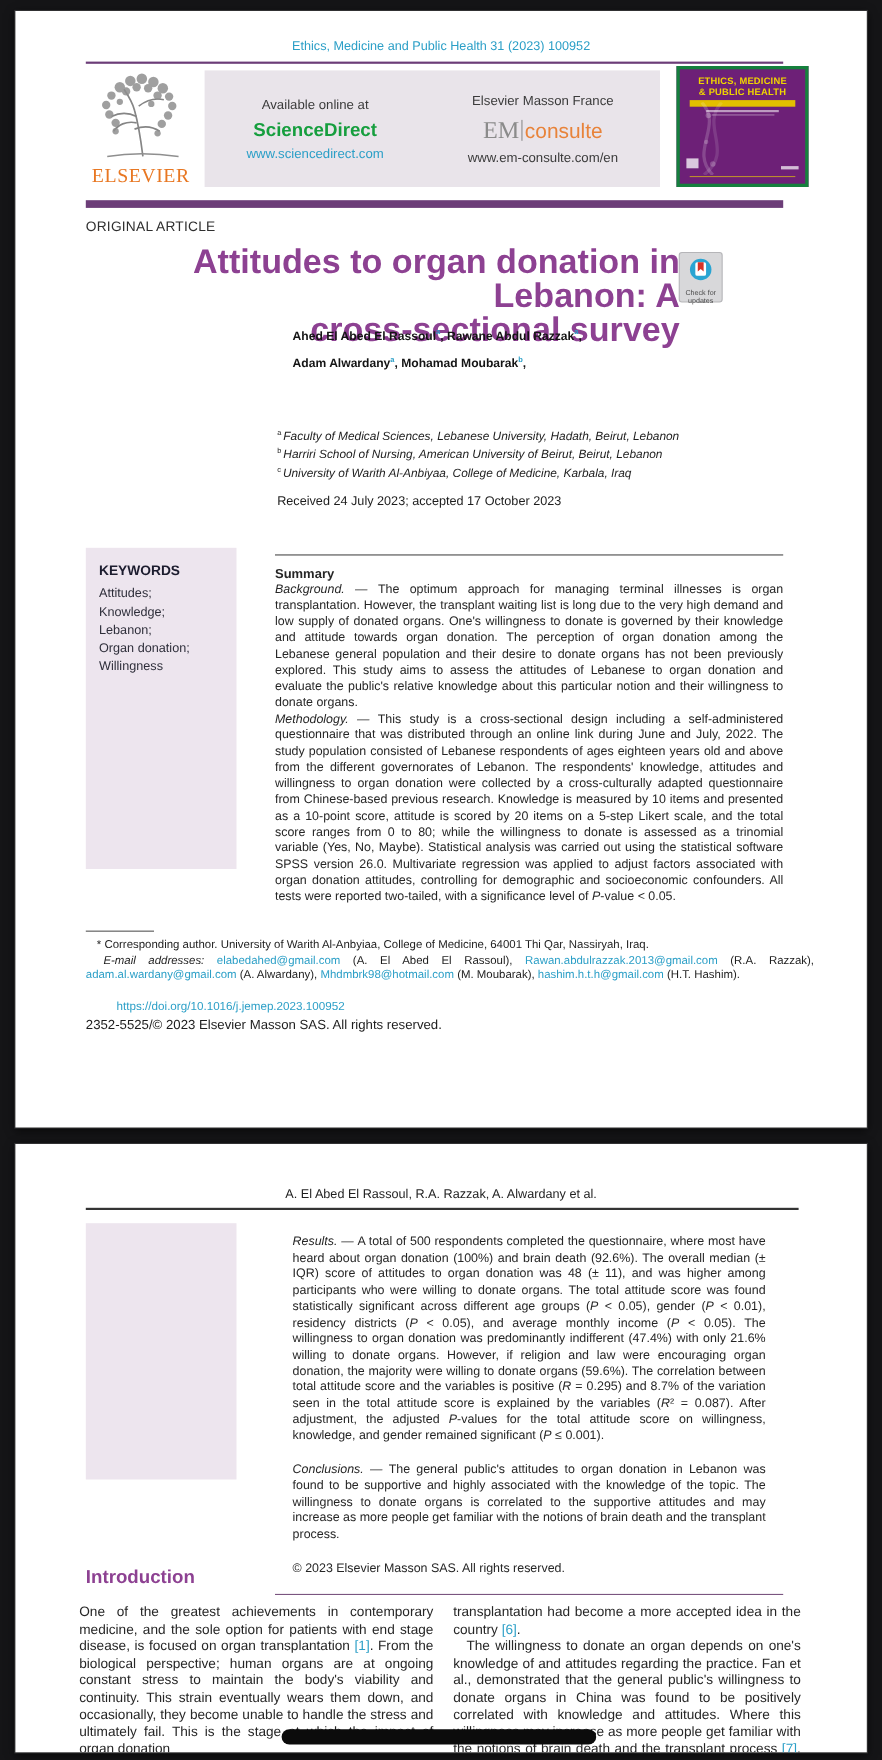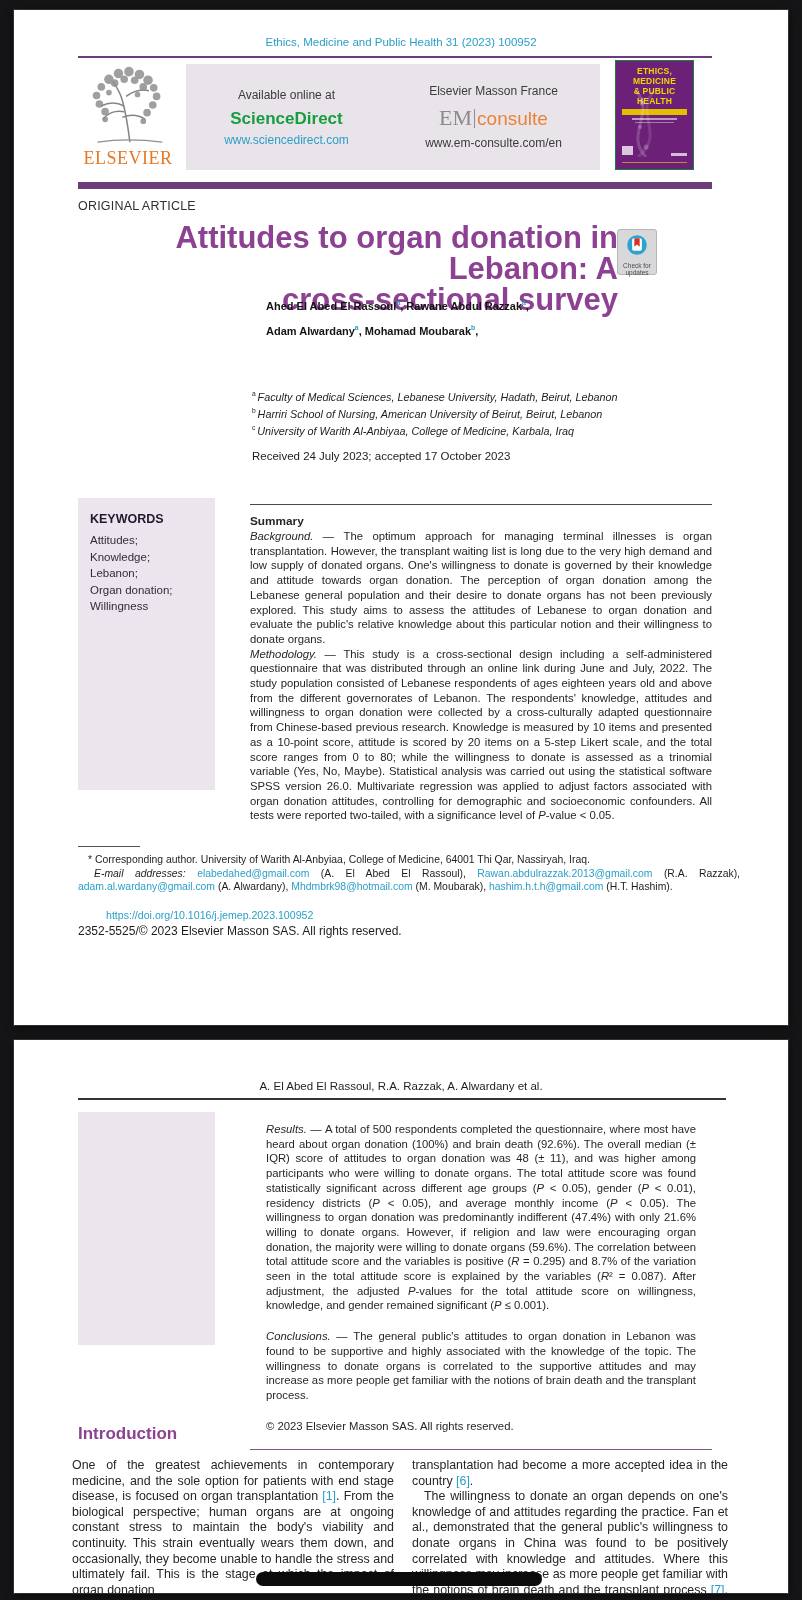--- a/index.html
+++ b/index.html
@@ -22,21 +22,21 @@
   .header-box{position:absolute;left:172px;top:54px;width:414px;height:106px;background:var(--c-boxBg);display:flex;align-items:center;justify-content:space-around;}
   .hb-col{text-align:center;}
   .hb-line1{font-size:12px;color:#3b3b3b;margin-bottom:7px;}
   .sd-logo{font-size:17px;font-weight:bold;color:var(--c-green);margin-bottom:4px;}
   .sd-url{font-size:12px;color:var(--c-teal);}
   .em-logo{margin-bottom:5px;}
   .em-gray{font-family:"Liberation Serif","DejaVu Serif",serif;font-size:22px;color:#8b8b8b;}
   .em-bar{display:inline-block;width:1px;height:19px;background:#8b8b8b;margin:0 2px;vertical-align:-3px;}
   .em-consulte{font-size:19px;color:var(--c-orange);}
   .em-url{font-size:12px;color:#3b3b3b;}
-  .cover{position:absolute;left:601px;top:50px;width:79px;height:110px;background:var(--c-coverPurple);border:1px solid #15803d;overflow:hidden;}
+  .cover{position:absolute;left:601px;top:50px;width:120px;height:110px;background:var(--c-coverPurple);border:3px solid #15803d;overflow:hidden;}
   .cover-title{padding-top:5px;text-align:center;font-size:8.5px;font-weight:bold;line-height:10px;color:var(--c-coverYellow);letter-spacing:.2px;}
   .cover-strip{margin:3px auto 0;width:84%;height:6px;background:#e3bf00;}
   .cover-sub{margin:3px auto 0;width:58%;height:1.5px;background:rgba(255,255,255,.55);}
   .cover-sub2{margin:2px auto 0;width:50%;height:1.5px;background:rgba(255,255,255,.4);}
   .cover-dna{position:absolute;left:0;top:30px;}
   .cover-barcode{position:absolute;left:6px;bottom:14px;width:11px;height:9px;background:rgba(255,255,255,.75);}
   .cover-mark{position:absolute;right:6px;bottom:13px;width:16px;height:3px;background:rgba(255,255,255,.7);}
   .cover-footline{position:absolute;left:8%;bottom:6px;width:84%;height:1.5px;background:rgba(240,213,0,.6);}
   .rule-thick{position:absolute;top:172px;left:64px;width:634px;height:7px;background:var(--c-purple);}
 

